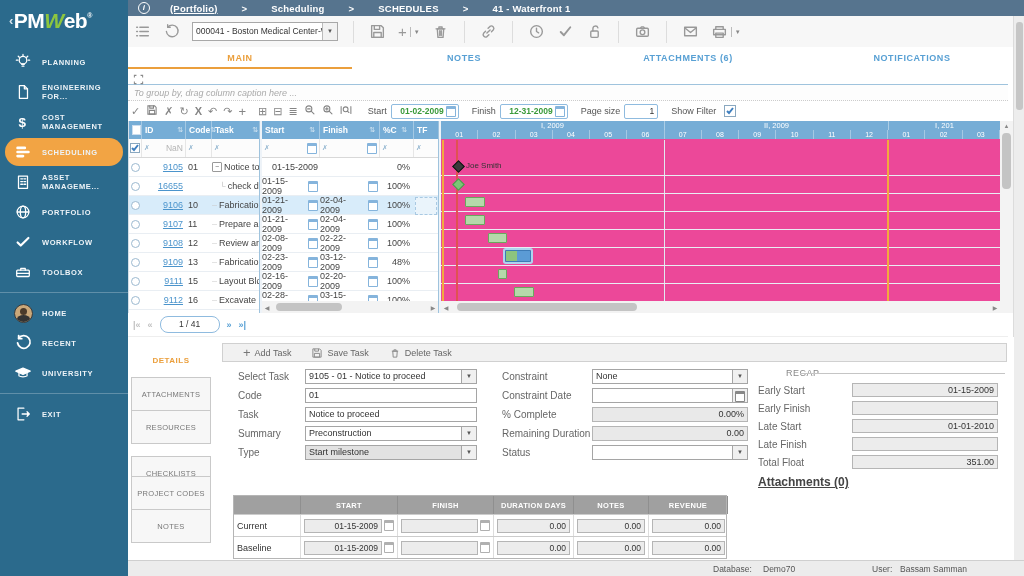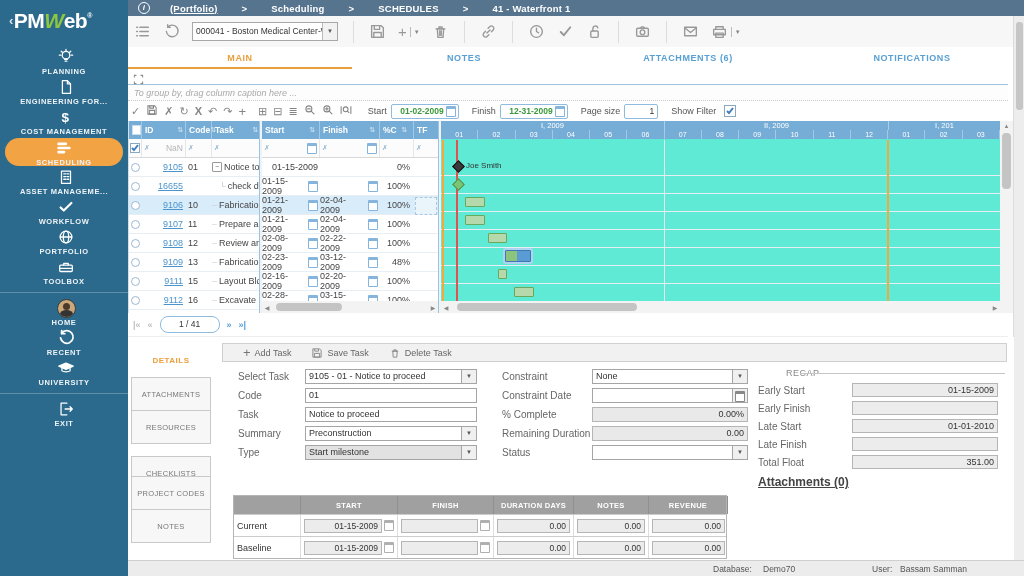--- a/index.html
+++ b/index.html
@@ -8,21 +8,21 @@
   .abs{position:absolute;}
 
   
   .sidebar{position:absolute;left:0;top:0;width:128px;height:576px;background:#2b6a8c;z-index:5;}
   .logo{padding:9px 0 0 9px;color:#fff;font-size:21px;font-weight:bold;letter-spacing:-0.5px;}
   .logo .angle{color:#d9e5ec;font-size:13px;vertical-align:3px;margin-right:1px;}
   .logo .w{color:#8dc63f;font-style:italic;}
   .logo .reg{font-size:7px;vertical-align:10px;}
   .nav{margin-top:14px;}
   .nav-item{display:flex;align-items:center;height:30px;color:#edf3f7;font-size:7.5px;
-    font-weight:bold;letter-spacing:.6px;cursor:pointer;flex-direction:column;}
+    font-weight:bold;letter-spacing:.6px;cursor:pointer;}
   .nav-item .ico{width:20px;height:20px;margin:0 9px 0 13px;display:flex;align-items:center;justify-content:center;flex:0 0 20px;}
   .nav-item.active{background:#f2a444;border-radius:15px;margin:1px 5px;height:28px;}
   .nav-item.active .ico{margin-left:8px;}
   .nav-divider{height:1px;background:rgba(255,255,255,.25);margin:5px 0;}
   .ico svg{width:18px;height:18px;stroke:#fff;fill:none;stroke-width:1.4;stroke-linecap:round;stroke-linejoin:round;}
   .ico svg text{fill:#fff;stroke:none;font-weight:bold;}
   .avatar-circle{width:17px;height:17px;border-radius:50%;background:#caa87a;border:1px solid #3a3a3a;position:relative;overflow:hidden;}
   .avatar-circle::before{content:"";position:absolute;left:5px;top:3px;width:7px;height:7px;border-radius:50%;background:#4a3a2a;}
   .avatar-circle::after{content:"";position:absolute;left:2px;top:10px;width:13px;height:8px;border-radius:50%;background:#333;}
 
@@ -100,21 +100,21 @@
     text-align:center;color:#666;margin-right:2px;flex:0 0 8px;background:#fff;}
   .tree-child{color:#bbb;font-size:8px;margin:0 2px 0 8px;}
   .tree-tick{color:#ccc;font-size:7px;margin-right:2px;}
   .c-start{width:58px;flex:0 0 58px;display:flex;align-items:center;justify-content:flex-end;padding-right:2px;box-sizing:border-box;gap:2px;}
   .c-finish{width:60px;flex:0 0 60px;display:flex;align-items:center;justify-content:flex-end;padding-right:2px;box-sizing:border-box;gap:2px;}
   .c-pc{width:34px;flex:0 0 34px;text-align:right;padding-right:4px;box-sizing:border-box;}
   .c-tf{width:24px;flex:0 0 24px;height:18px;box-sizing:border-box;}
   .tf-sel{border:1px dashed #a9c9e2;background:#eaf4fb;height:16px;margin:1px;}
 
   
-  .gantt{left:441px;top:121px;width:559px;height:192px;background:#5eead4;overflow:hidden;}
+  .gantt{left:441px;top:121px;width:559px;height:192px;background:#ec4899;overflow:hidden;}
   .gt1{display:flex;height:9px;background:#76add6;color:#fff;font-size:7.5px;line-height:9px;}
   .gt1 span{text-align:center;border-right:1px solid rgba(255,255,255,.4);box-sizing:border-box;}
   .gt2{display:flex;height:9px;background:#76add6;color:#fff;font-size:7px;line-height:9px;}
   .gt2 span{width:37.27px;flex:0 0 37.27px;text-align:center;border-right:1px solid rgba(255,255,255,.35);box-sizing:border-box;}
   .gbody{position:absolute;left:0;top:36px;width:559px;height:144px;}
   .grow{position:absolute;left:0;width:559px;height:18px;border-bottom:1px solid #e9eef3;}
   .ghalf{position:absolute;top:-17px;width:1px;height:161px;background:#e2e9f1;}
   .gline{position:absolute;top:-17px;width:2px;height:161px;}
   .gline.red{background:#e05252;}
   .gline.orange{background:#f3a93d;}
@@ -240,34 +240,34 @@
             <svg viewBox="0 0 20 20">
               <rect x="5" y="3.5" width="10" height="13.5"></rect>
               <path d="M7.5 6.5h2M11 6.5h2M7.5 9.5h2M11 9.5h2M7.5 12.5h2M11 12.5h2"></path>
             </svg>
           </span>
         <span>ASSET MANAGEME...</span>
       </div>
       <div class="nav-item">
         <span class="ico">
             <svg viewBox="0 0 20 20">
-              <path d="M4 10.5l3.5 3.5L16 5.5" stroke-width="2.4"></path>
-            </svg>
-          </span>
-        <span>WORKFLOW</span>
-      </div>
-      <div class="nav-item">
-        <span class="ico">
-            <svg viewBox="0 0 20 20">
               <circle cx="10" cy="10" r="6.5"></circle>
               <ellipse cx="10" cy="10" rx="3" ry="6.5"></ellipse>
               <path d="M3.5 10h13"></path>
             </svg>
           </span>
         <span>PORTFOLIO</span>
+      </div>
+      <div class="nav-item">
+        <span class="ico">
+            <svg viewBox="0 0 20 20">
+              <path d="M4 10.5l3.5 3.5L16 5.5" stroke-width="2.4"></path>
+            </svg>
+          </span>
+        <span>WORKFLOW</span>
       </div>
       <div class="nav-item">
         <span class="ico">
             <svg viewBox="0 0 20 20">
               <rect x="3" y="8" width="14" height="7" rx="1"></rect>
               <path d="M7.5 8V6h5v2M3 11.5h14"></path>
             </svg>
           </span>
         <span>TOOLBOX</span>
       </div>

